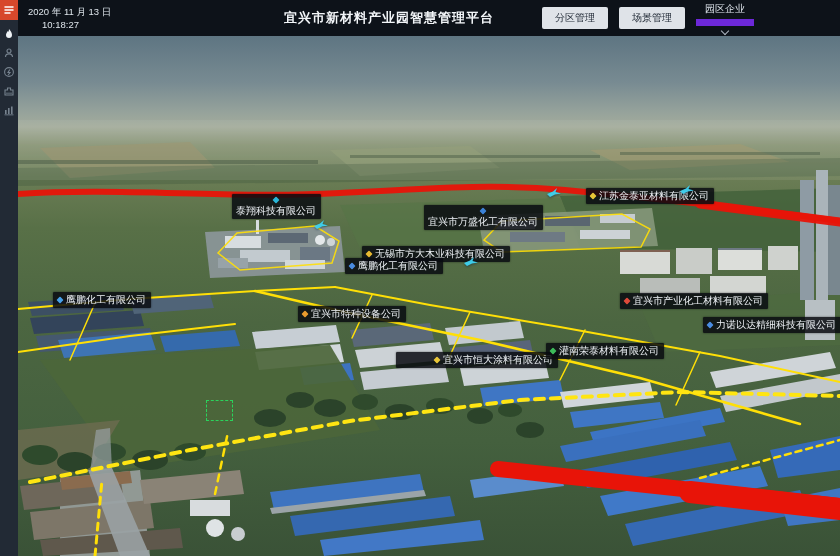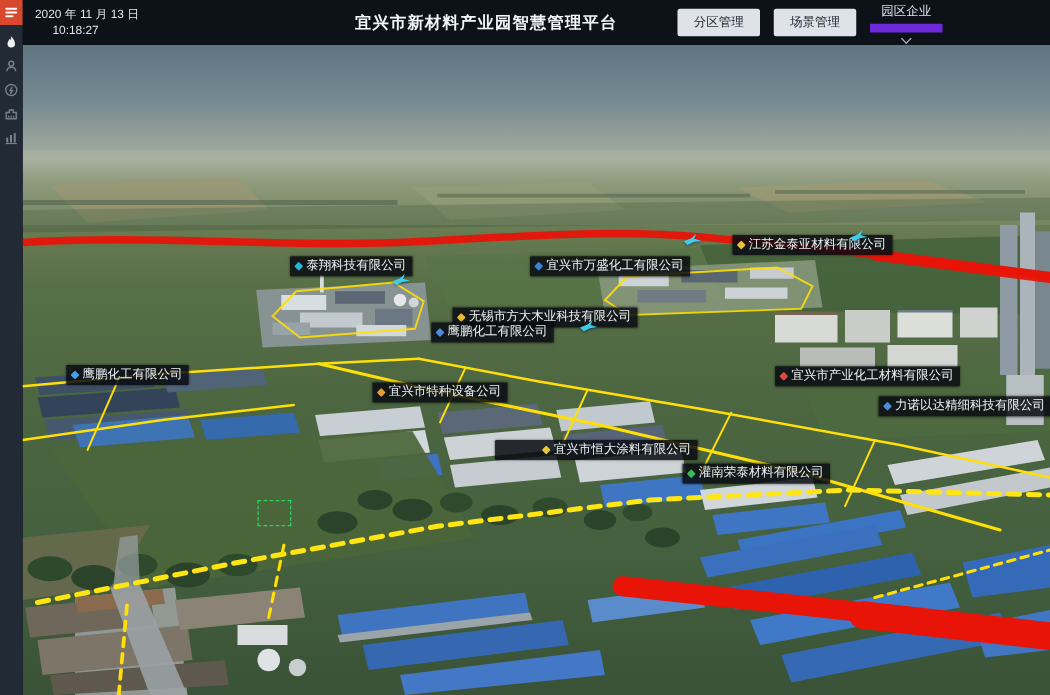--- a/index.html
+++ b/index.html
@@ -284,25 +284,25 @@
         <button class="hdr-btn">场景管理</button>
       </span>
     <div class="dropdown">
       <div class="dd-label">园区企业</div>
       <div class="chev"></div>
     </div>
   </div>
 </header>
 
 <div class="overlay" id="overlay">
-    <div class="map-label" style="left: 232px; top: 205px;">
+    <div class="map-label" style="left: 232px; top: 194px; flex-direction: column;">
       <span class="label-dot" style="background: rgb(41, 182, 216);"></span>
       <span>泰翔科技有限公司</span>
     </div>
-    <div class="map-label" style="left: 424px; top: 205px;">
+    <div class="map-label" style="left: 424px; top: 205px; flex-direction: column;">
       <span class="label-dot" style="background: rgb(59, 130, 216);"></span>
       <span>宜兴市万盛化工有限公司</span>
     </div>
     <div class="map-label" style="left: 362px; top: 246px;">
       <span class="label-dot" style="background: rgb(232, 185, 49);"></span>
       <span>无锡市方大木业科技有限公司</span>
     </div>
     <div class="map-label" style="left: 586px; top: 188px;">
       <span class="label-dot" style="background: rgb(232, 197, 55);"></span>
       <span>江苏金泰亚材料有限公司</span>
@@ -320,21 +320,21 @@
       <span>宜兴市特种设备公司</span>
     </div>
     <div class="map-label" style="left: 620px; top: 293px;">
       <span class="label-dot" style="background: rgb(224, 74, 58);"></span>
       <span>宜兴市产业化工材料有限公司</span>
     </div>
     <div class="map-label" style="left: 396px; top: 352px; padding-left: 38px;">
       <span class="label-dot" style="background: rgb(232, 197, 55);"></span>
       <span>宜兴市恒大涂料有限公司</span>
     </div>
-    <div class="map-label" style="left: 546px; top: 343px; margin-top: 28px;">
+    <div class="map-label" style="left: 546px; top: 343px;">
       <span class="label-dot" style="background: rgb(61, 187, 90);"></span>
       <span>灌南荣泰材料有限公司</span>
     </div>
     <div class="map-label" style="left: 703px; top: 317px;">
       <span class="label-dot" style="background: rgb(74, 140, 224);"></span>
       <span>力诺以达精细科技有限公司</span>
     </div>
     <div class="plane-marker" style="left: 314px; top: 216px;"><svg width="14" height="10" viewBox="0 0 14 10">
         <path d="M0 6 L6 3.5 L10 0 L8.5 4 L14 5.5 L8 6.5 L3 9 Z" fill="var(--marker-cyan)" opacity=".95"></path>
       </svg></div>

